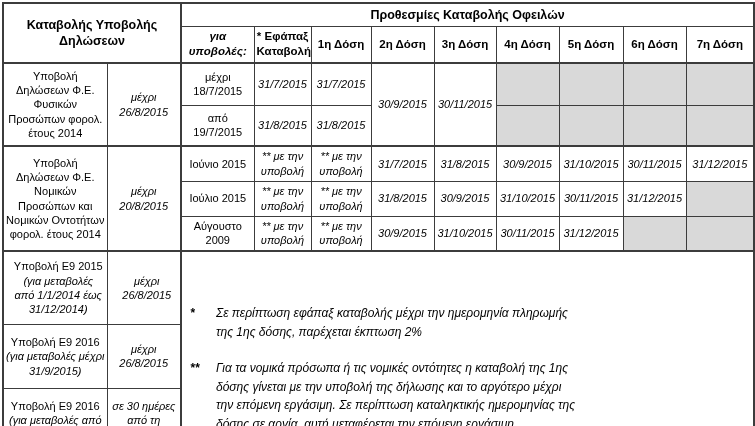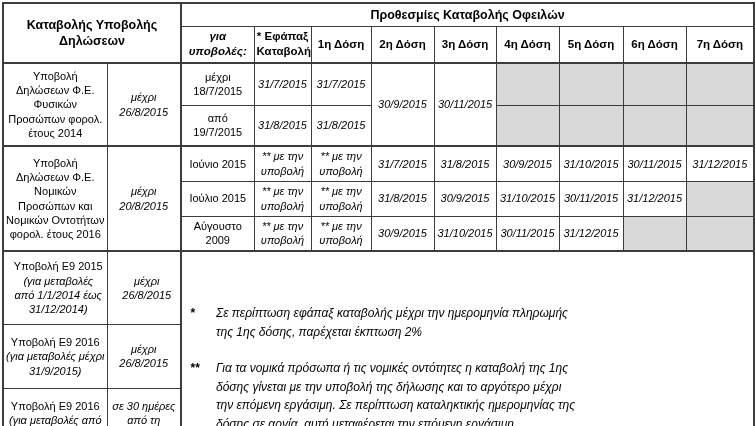--- a/index.html
+++ b/index.html
@@ -106,21 +106,21 @@
       <td class="sublbl vthick">από 19/7/2015</td>
       <td class="date">31/8/2015</td>
       <td class="date">31/8/2015</td>
       <td class="gray"></td>
       <td class="gray"></td>
       <td class="gray"></td>
       <td class="gray"></td>
     </tr>
 
     <tr class="r-g2 sep">
-      <td rowspan="3" class="desc">Υποβολή Δηλώσεων Φ.Ε. Νομικών Προσώπων και Νομικών Οντοτήτων φορολ. έτους 2016</td>
+      <td rowspan="3" class="desc">Υποβολή Δηλώσεων Φ.Ε. Νομικών Προσώπων και Νομικών Οντοτήτων φορολ. έτους 2014</td>
       <td rowspan="3" class="ital">μέχρι 20/8/2015</td>
       <td class="sublbl vthick">Ιούνιο 2015</td>
       <td class="date">** με την υποβολή</td>
       <td class="date">** με την υποβολή</td>
       <td class="date">31/7/2015</td>
       <td class="date">31/8/2015</td>
       <td class="date">30/9/2015</td>
       <td class="date">31/10/2015</td>
       <td class="date">30/11/2015</td>
       <td class="date">31/12/2015</td>

